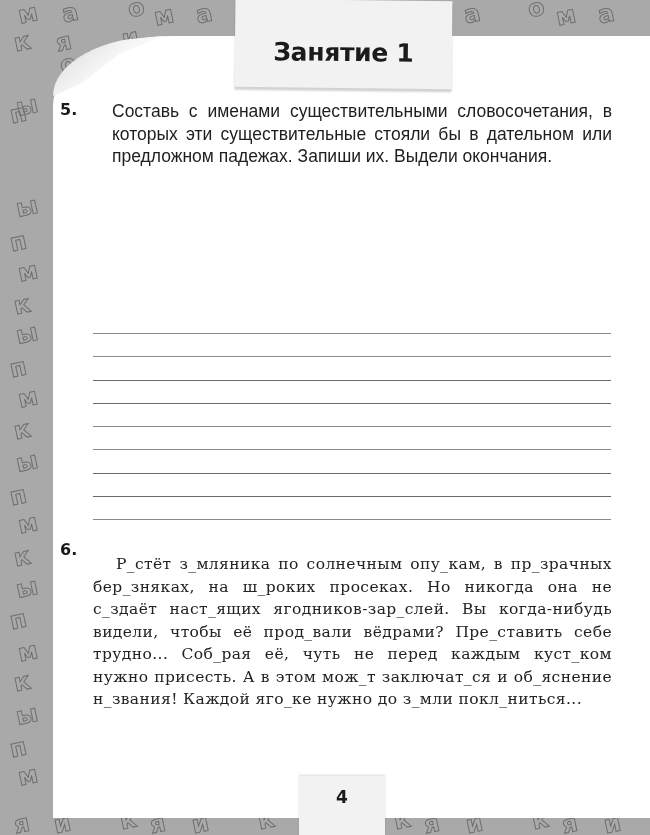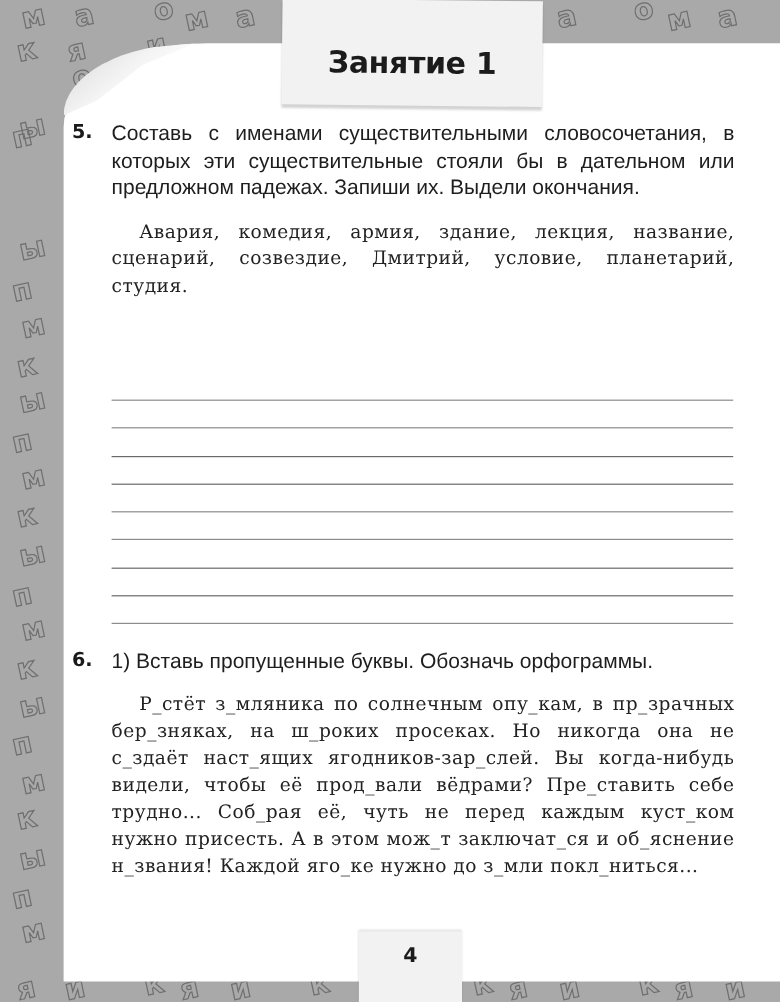--- a/index.html
+++ b/index.html
@@ -59,21 +59,21 @@
     width: 552px;
   }
   .task-num {
     position: absolute;
     left: 0; top: 0;
     font-family: "DejaVu Sans", sans-serif;
     font-weight: bold;
     font-size: 16px;
   }
   .sans-text {
-    margin-left: 33px;
+    margin-left: 52px;
     font-family: "Liberation Sans", sans-serif;
     font-size: 17.5px;
     line-height: 22.5px;
     text-align: justify;
     color: #1e1e1e;
   }
   .sample { margin-top: 16px; }
   .sample b { font-weight: bold; }
   .boxed {
     display: inline-block;
@@ -178,36 +178,34 @@
 <div class="page"></div>
 <div class="curl"></div>
 
 <div class="header-tab">
   <span class="header-title">Занятие 1</span>
 </div>
 
 <div class="task" style="top:100px">
   <span class="task-num">5.</span>
   <p class="sans-text">Составь с именами существительными словосочетания, в которых эти существительные стояли бы в дательном или предложном падежах. Запиши их. Выдели окончания.</p>
-  <p class="serif-text words">Авария, комедия, армия, здание, лекция, название, сценарий, созвездие, Дмитрий, условие, планетарий, студия.</p>
 </div>
 
 <div class="lines">
   <div class="write-line"></div>
   <div class="write-line"></div>
   <div class="write-line dark"></div>
   <div class="write-line dark"></div>
   <div class="write-line"></div>
   <div class="write-line"></div>
   <div class="write-line dark"></div>
   <div class="write-line dark"></div>
   <div class="write-line"></div>
 </div>
 
 <div class="task" style="top:540px">
   <span class="task-num">6.</span>
-  <p class="sans-text">1) Вставь пропущенные буквы. Обозначь орфограммы.</p>
   <p class="serif-text" style="margin-top:13px">Р_стёт з_мляника по солнечным опу_кам, в пр_зрачных бер_зняках, на ш_роких просеках. Но никогда она не с_здаёт наст_ящих ягодников-зар_слей. Вы когда-нибудь видели, чтобы её прод_вали вёдрами? Пре_ставить себе трудно... Соб_рая её, чуть не перед каждым куст_ком нужно присесть. А в этом мож_т заключат_ся и об_яснение н_звания! Каждой яго_ке нужно до з_мли покл_ниться...</p>
 </div>
 
 <div class="page-tab">
   <span class="page-num">4</span>
 </div>
 
 </body></html>

